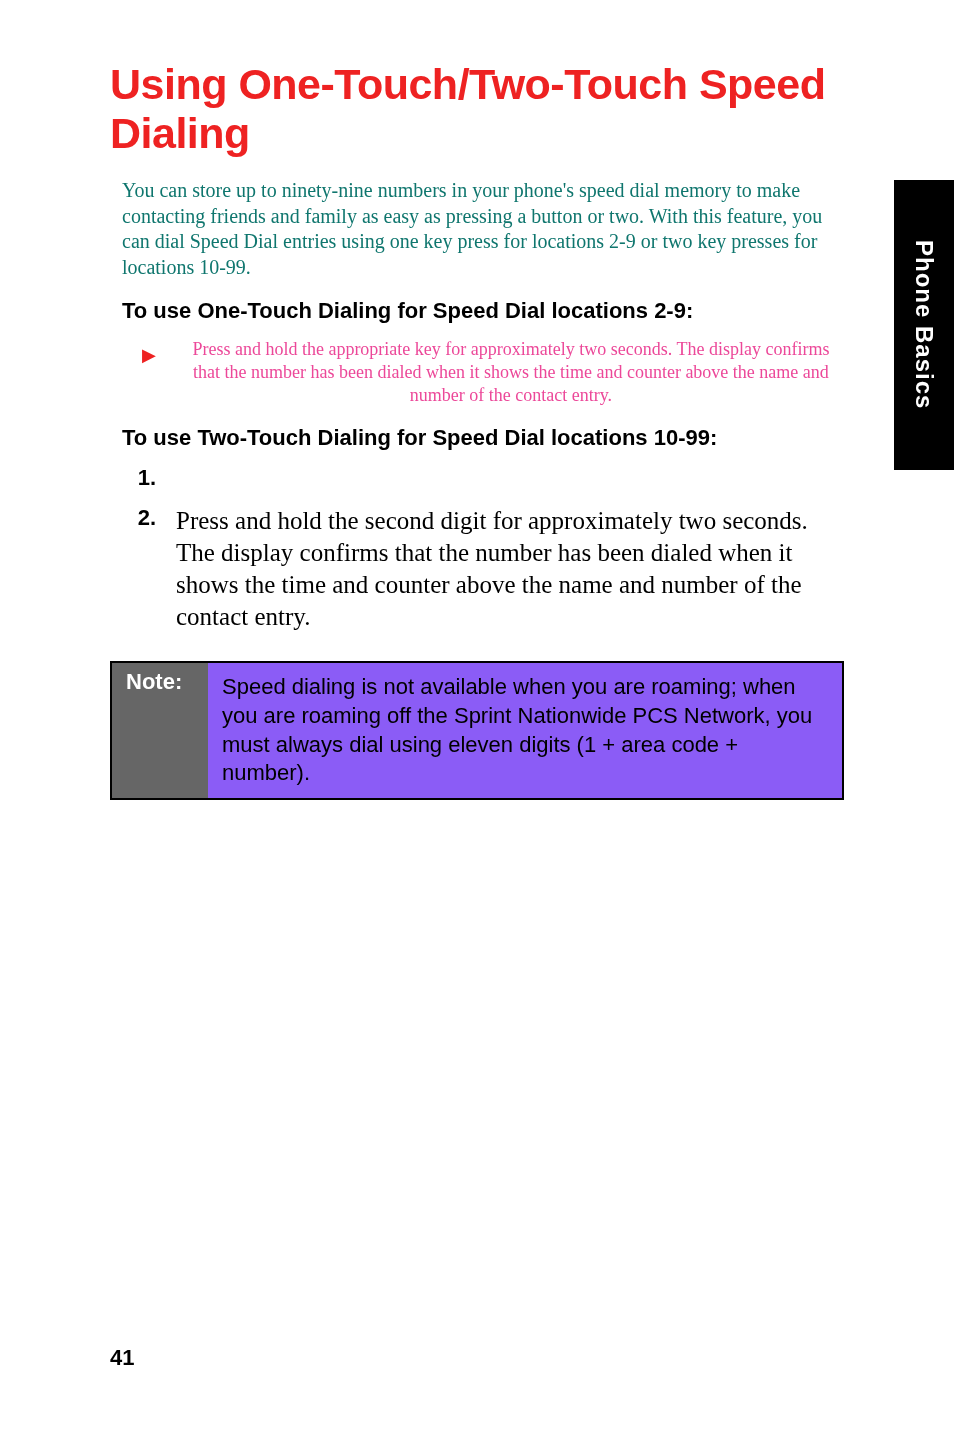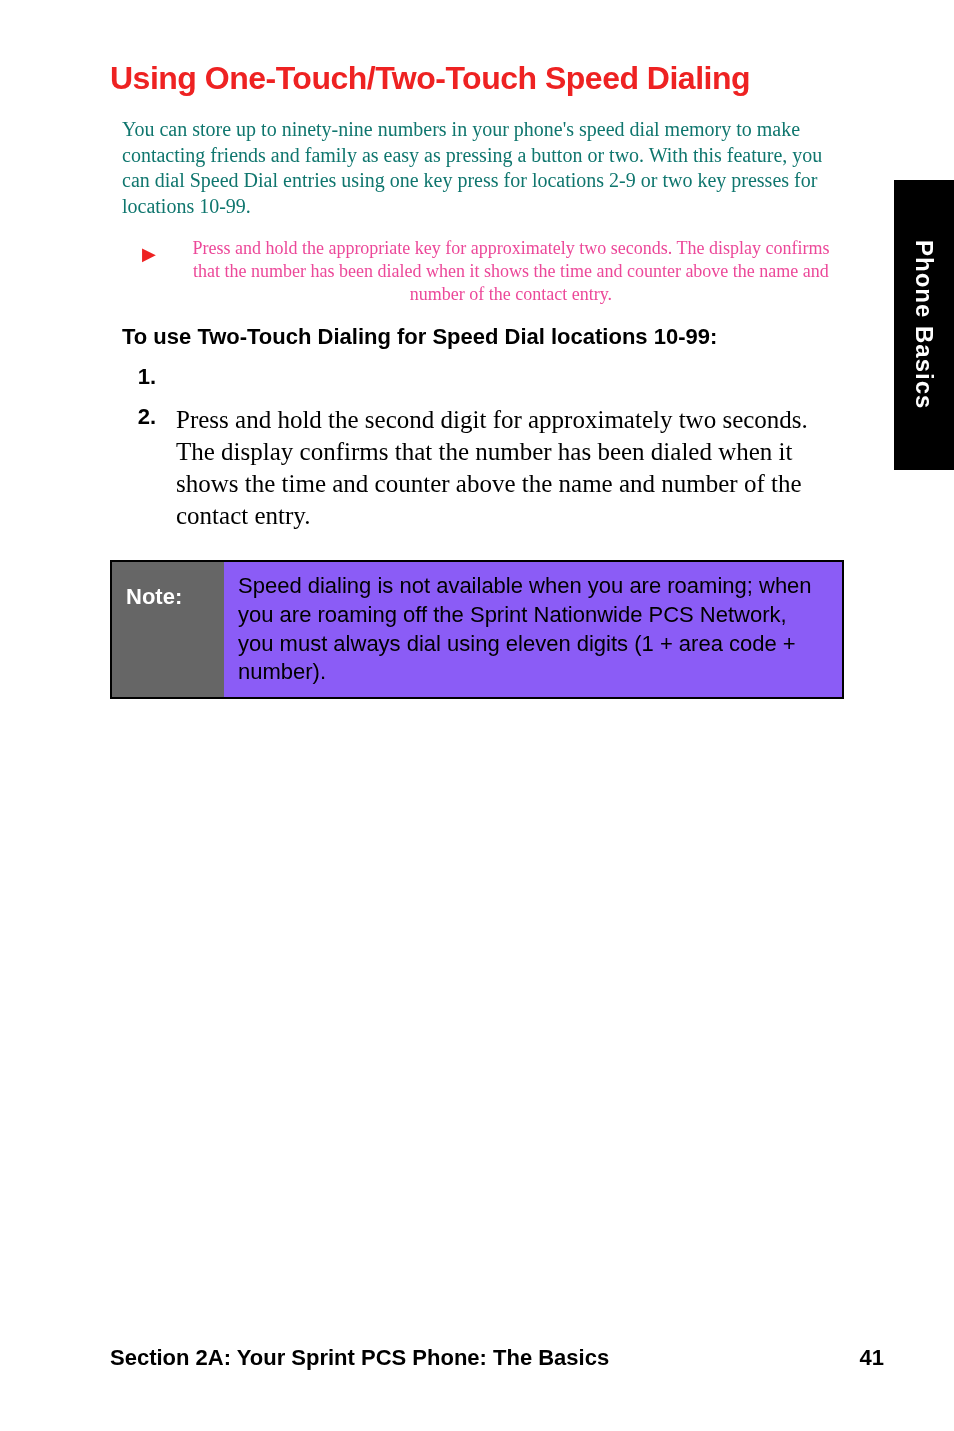--- a/index.html
+++ b/index.html
@@ -34,21 +34,21 @@
       font-size: 24px;
       letter-spacing: 1px;
     }
     .content {
       padding: 60px 110px 0 110px;
     }
     .heading {
       color: #ee2222;
       font-family: Arial, Helvetica, sans-serif;
       font-weight: bold;
-      font-size: 32px;
+      font-size: 43px;
       margin-bottom: 20px;
       letter-spacing: -0.5px;
     }
     .intro-para {
       font-size: 20px;
       line-height: 1.28;
       margin-bottom: 18px;
       color: #0f766e;
       padding-left: 12px;
     }
@@ -104,22 +104,22 @@
       margin-top: 28px;
       margin-left: 0;
       margin-right: 0;
     }
     .callout-label {
       background: #666666;
       color: #ffffff;
       font-family: Arial, Helvetica, sans-serif;
       font-weight: bold;
       font-size: 22px;
-      padding: 22px 14px;
-      width: 112px;
+      padding: 6px 14px;
+      width: 96px;
       flex-shrink: 0;
       display: flex;
       align-items: flex-start;
     }
     .callout-text {
       background: #8b5cf6;
       font-family: Arial, Helvetica, sans-serif;
       font-size: 22px;
       line-height: 1.3;
       padding: 10px 14px;
@@ -147,20 +147,21 @@
 
 <div class="side-tab">
   <span class="side-tab-text">Phone Basics</span>
 </div>
 
 <div class="content">
   <h1 class="heading">Using One-Touch/Two-Touch Speed Dialing</h1>
 
   <p class="intro-para">You can store up to ninety-nine numbers in your phone's speed dial memory to make contacting friends and family as easy as pressing a button or two. With this feature, you can dial Speed Dial entries using one key press for locations 2-9 or two key presses for locations 10-99.</p>
 
+  <p class="subheading">To use One-Touch Dialing for Speed Dial locations 2-9:</p>
 
   <div class="bullet-item">
     <span class="bullet-marker">▶</span>
     <span class="bullet-text">Press and hold the appropriate key for approximately two seconds. The display confirms that the number has been dialed when it shows the time and counter above the name and number of the contact entry.</span>
   </div>
 
   <p class="subheading">To use Two-Touch Dialing for Speed Dial locations 10-99:</p>
 
   <div class="num-item">
     <span class="num-marker">1.</span>
@@ -172,15 +173,14 @@
   </div>
 
   <div class="callout-box">
     <div class="callout-label">Note:</div>
     <div class="callout-text">Speed dialing is not available when you are roaming; when you are roaming off the Sprint Nationwide PCS Network, you must always dial using eleven digits (1 + area code + number).</div>
   </div>
 
 </div>
 
 <div class="footer">
-  <span>Section 2A: Your Sprint PCS Phone: The Basics</span>
   <span>41</span>
 </div>
 
 </body></html>

